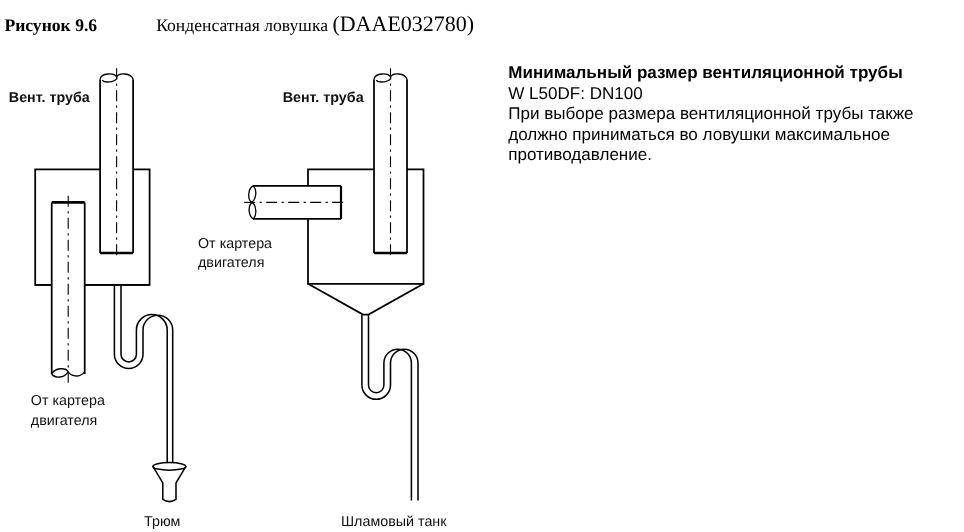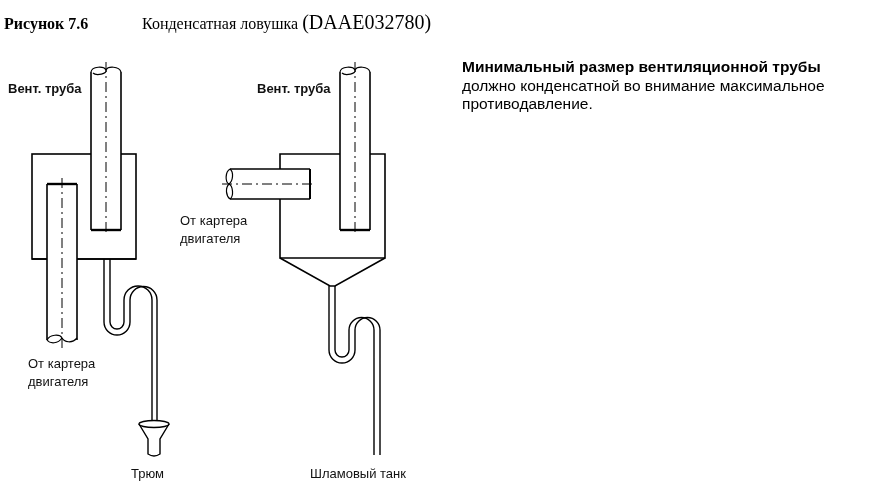--- a/index.html
+++ b/index.html
@@ -12,26 +12,28 @@
   .notes .heading { font-weight: bold; }
   .notes div { white-space: nowrap; }
   svg.diagram { position: absolute; left: 0; top: 0; }
   .lbl { font-family: "Liberation Sans", sans-serif; font-size: 13px; fill: #111; }
   .lbl-b { font-family: "Liberation Sans", sans-serif; font-size: 13px; font-weight: bold; fill: #111; }
 </style>
 </head>
 <body>
 
 <div class="caption">
-  <span class="num">Рисунок 7.6</span><span class="title">Конденсатная ловушка</span> <span class="code">(DAAE032780)</span>
+  <span class="num">Рисунок 9.6</span><span class="title">Конденсатная ловушка</span> <span class="code">(DAAE032780)</span>
 </div>
 
 <div class="notes">
   <div class="heading">Минимальный размер вентиляционной трубы</div>
-  <div>должно конденсатной во внимание максимальное</div>
+  <div>W L50DF: DN100</div>
+  <div>При выборе размера вентиляционной трубы также</div>
+  <div>должно приниматься во ловушки максимальное</div>
   <div>противодавление.</div>
 </div>
 
 <svg class="diagram" width="876" height="484" viewBox="0 0 876 484">
   <g fill="none" stroke="#000" stroke-width="1.6">
 
     <g>
 
       <rect x="32" y="154" width="104" height="105"></rect>
 

